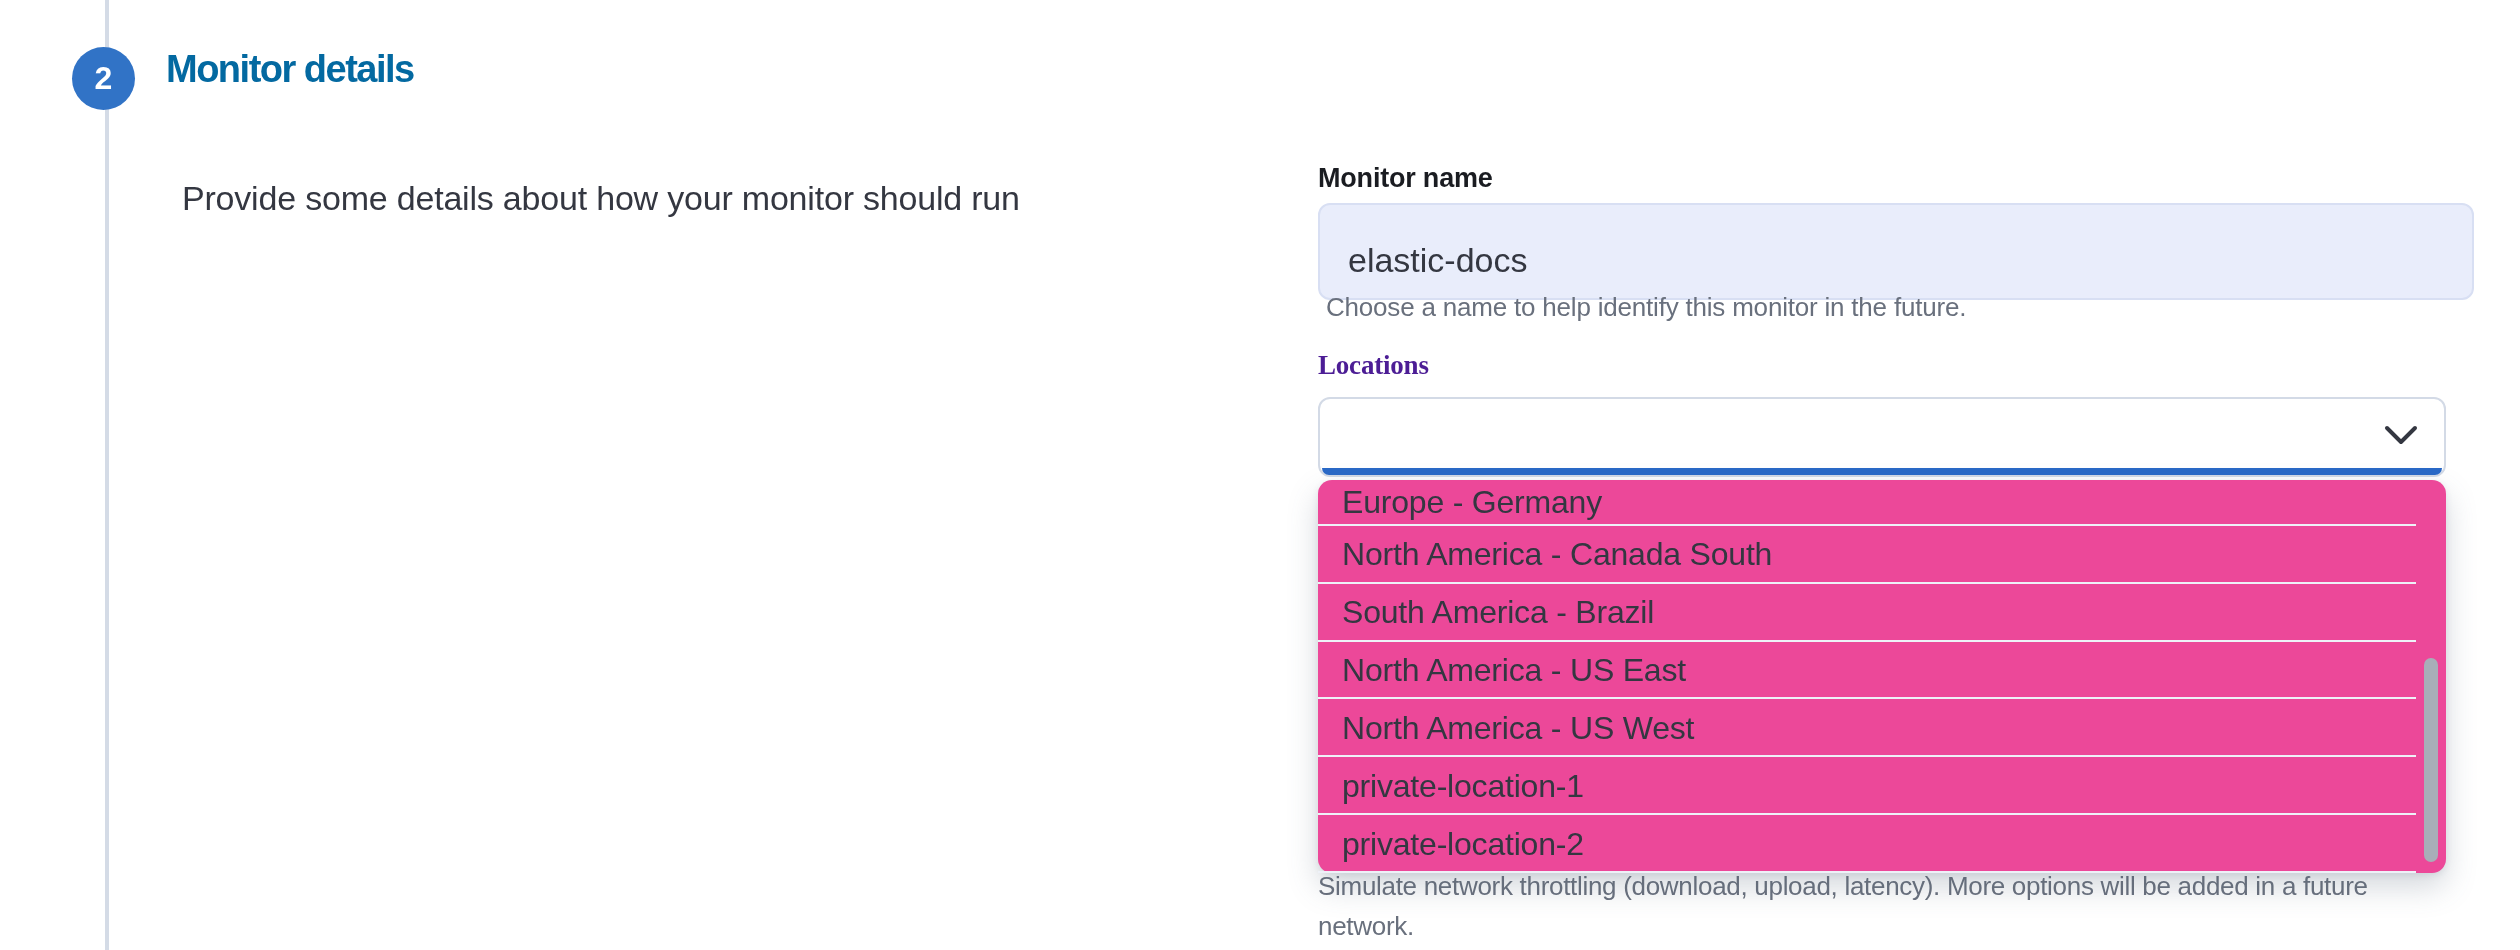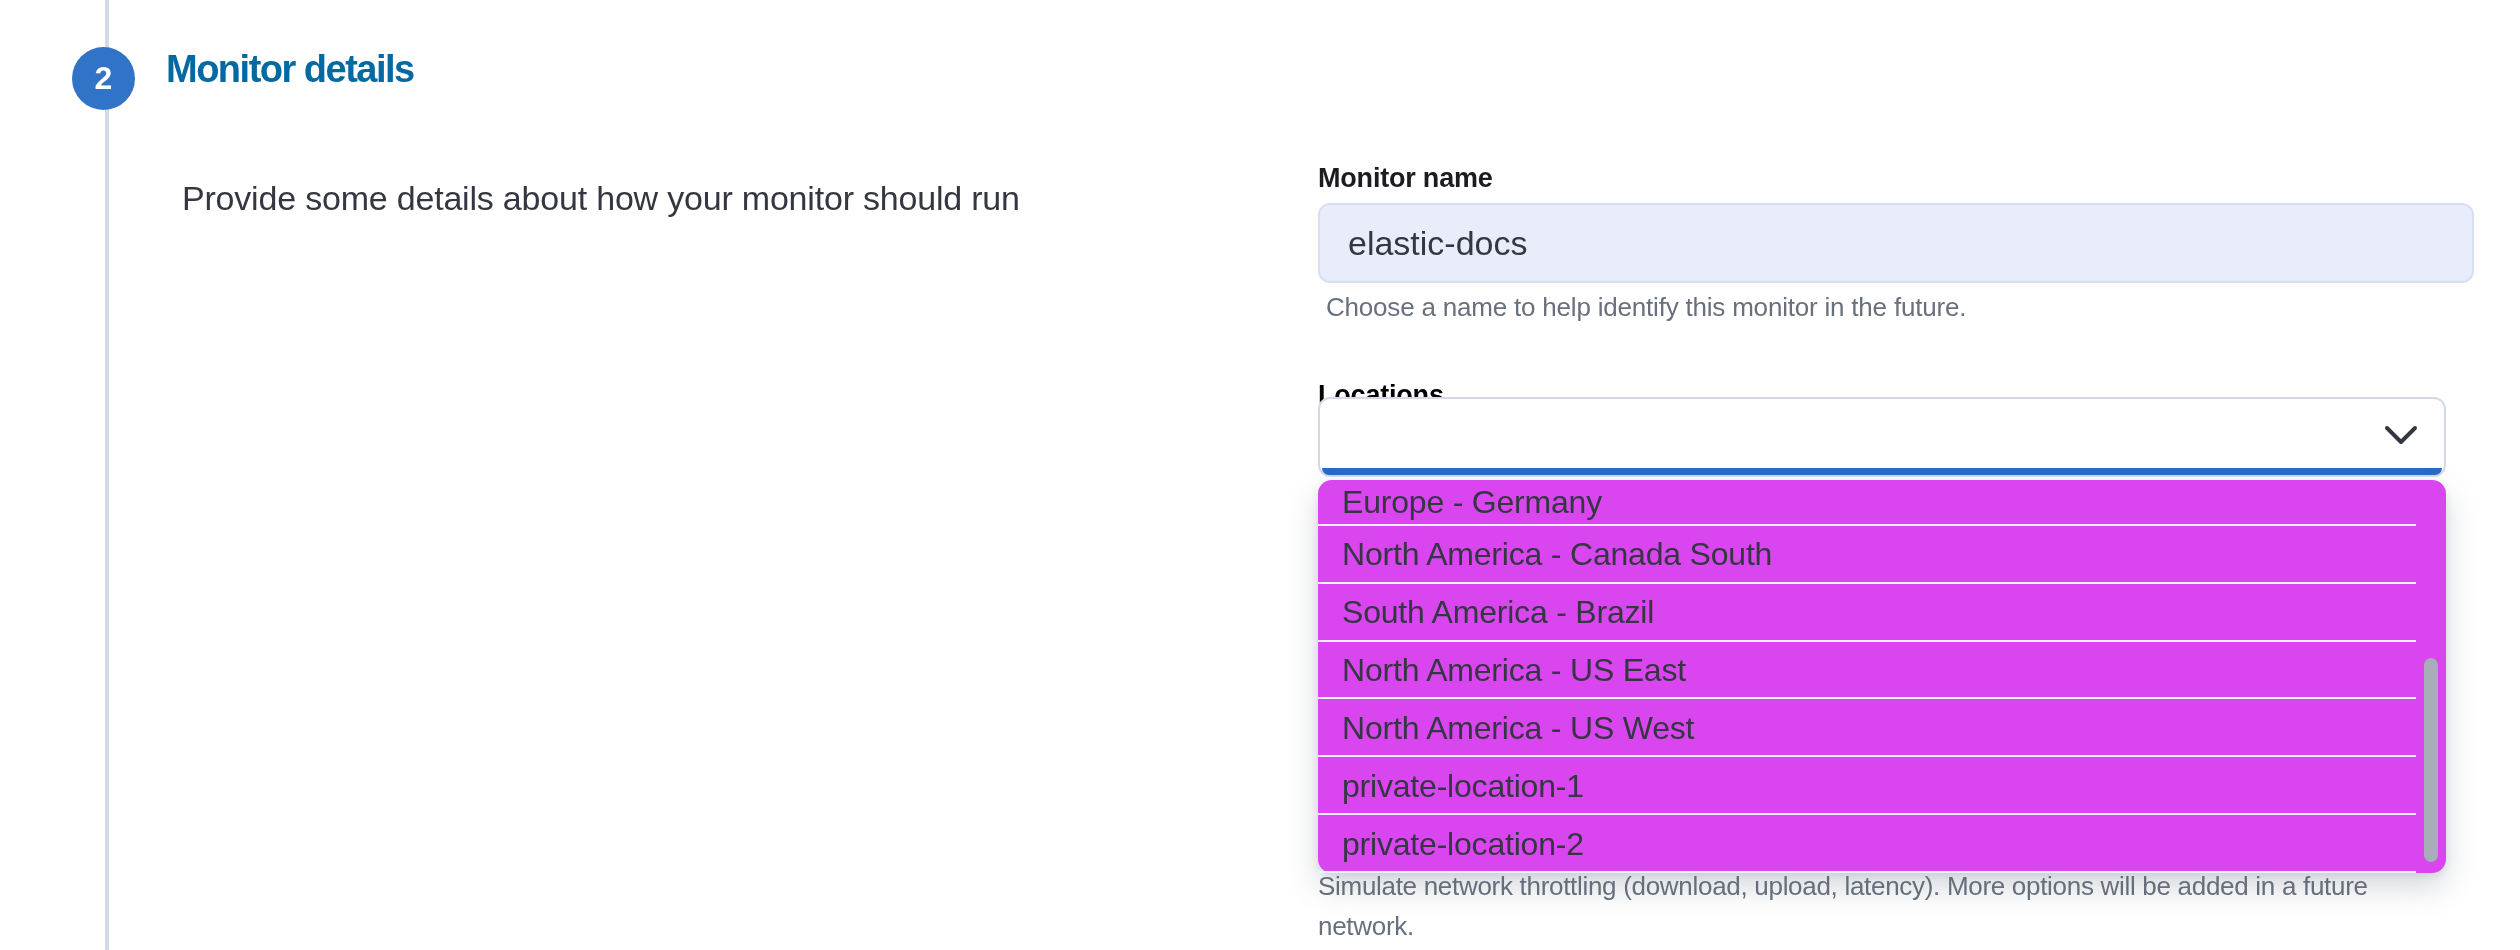--- a/index.html
+++ b/index.html
@@ -21,43 +21,43 @@
   .step-desc{
     position:absolute;left:170px;top:167px;margin:12px;
     font-size:34px;color:#343741;letter-spacing:-0.2px;
   }
   
   .form-col{position:absolute;left:1318px;top:0;width:1128px;}
   .field-label{
     position:absolute;left:0;font-size:27px;font-weight:700;color:#1a1c21;letter-spacing:-0.2px;
   }
   .label-name{top:163px;}
-  .label-locations{top:380px;color:#000000;}
+  .label-locations{top:350px;color:#4c1d95;font-family:Liberation Serif, serif;}
   .text-input{
     position:absolute;left:0;top:203px;width:1124px;height:76px;
     background:#e9edfb;border:2px solid #d8dff3;border-radius:12px;
     font-family:"Liberation Sans",sans-serif;font-size:34px;color:#343741;
-    padding:0 0 0 28px;outline:none;box-sizing:content-box;
+    padding:17px 0 0 28px;outline:none;box-sizing:content-box;
   }
   .help-text{
     position:absolute;left:8px;font-size:26px;color:#69707d;letter-spacing:-0.2px;
   }
   .help-name{top:292px;}
   .combobox{
     position:absolute;left:0;top:397px;width:1128px;height:80px;
     background:#ffffff;border:2px solid #d3dae6;border-radius:12px;box-sizing:border-box;
   }
   .focus-bar{
     position:absolute;left:2px;right:2px;bottom:0;height:7px;background:#2a69c7;
     border-radius:0 0 9px 9px;
   }
   .chevron{position:absolute;right:26px;top:26px;}
   
   .dropdown-panel{
-    position:absolute;left:0;top:480px;width:1128px;height:393px;background:#d946ef;
+    position:absolute;left:0;top:480px;width:1128px;height:393px;background:#ec4899;
     border-radius:14px;box-shadow:0 14px 30px rgba(85,98,120,0.25),0 2px 6px rgba(85,98,120,0.12);
     z-index:5;display:flex;flex-direction:column;
   }
   .opt{
     position:relative;height:58px;display:flex;align-items:center;
     padding-left:24px;font-size:32px;color:#343741;letter-spacing:-0.2px;cursor:pointer;
   }
   .opt:first-child{height:46px;border-radius:14px 14px 0 0;}
   .opt:last-child{height:57px;border-radius:0 0 14px 14px;}
   .opt:not(:last-child)::after{

